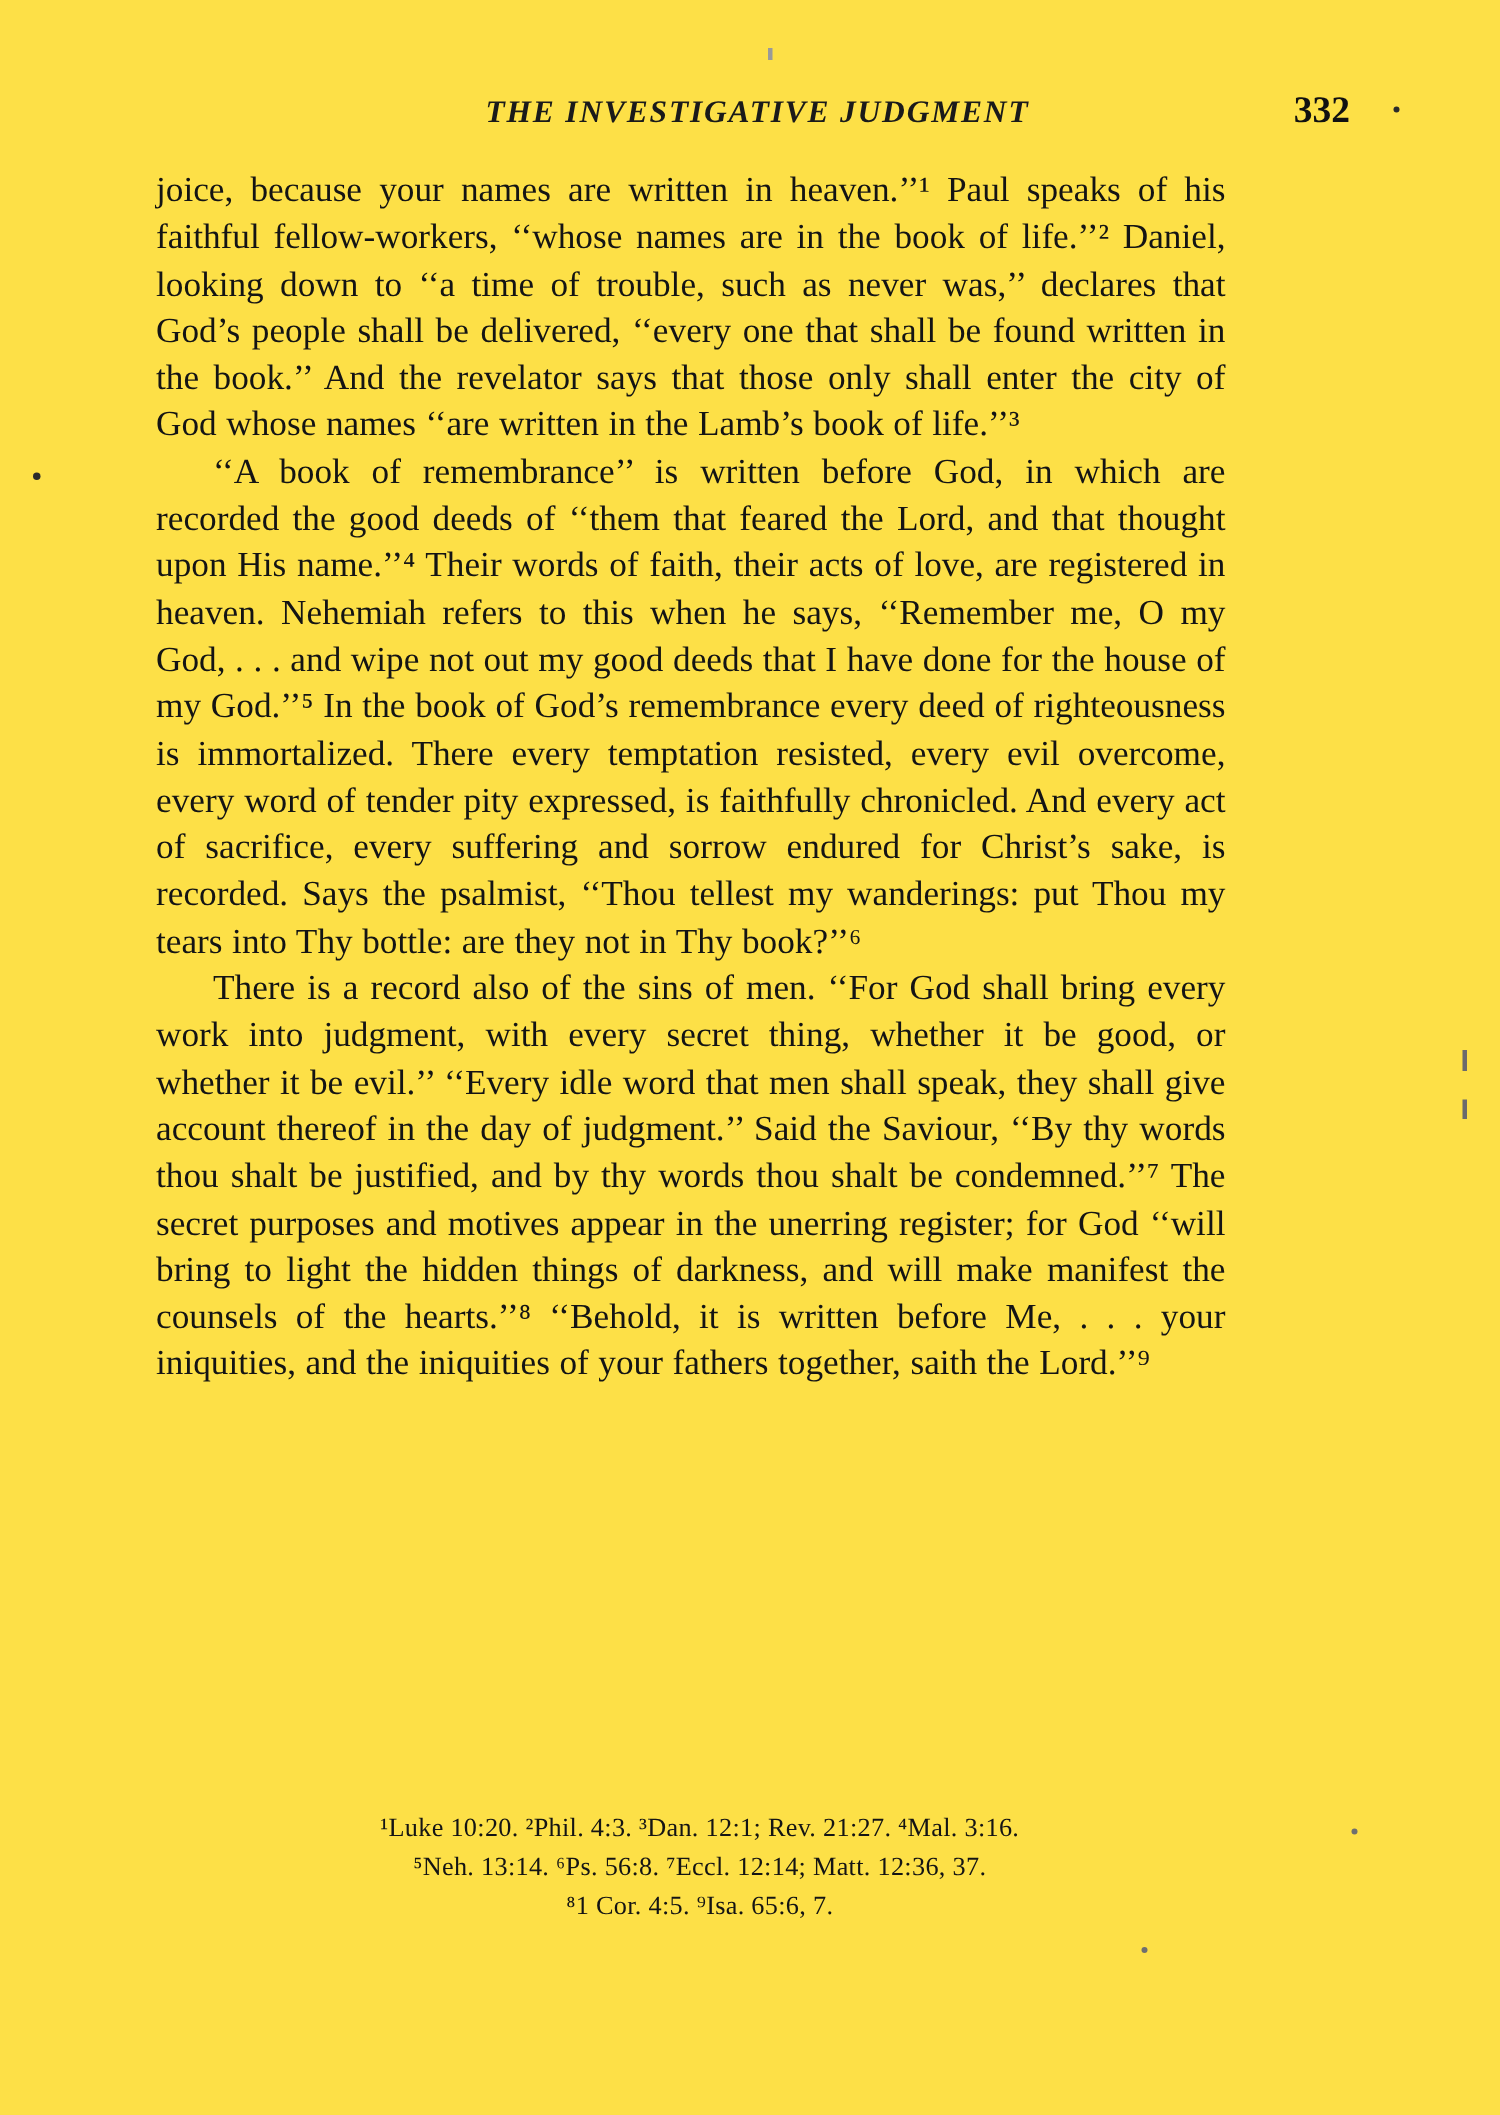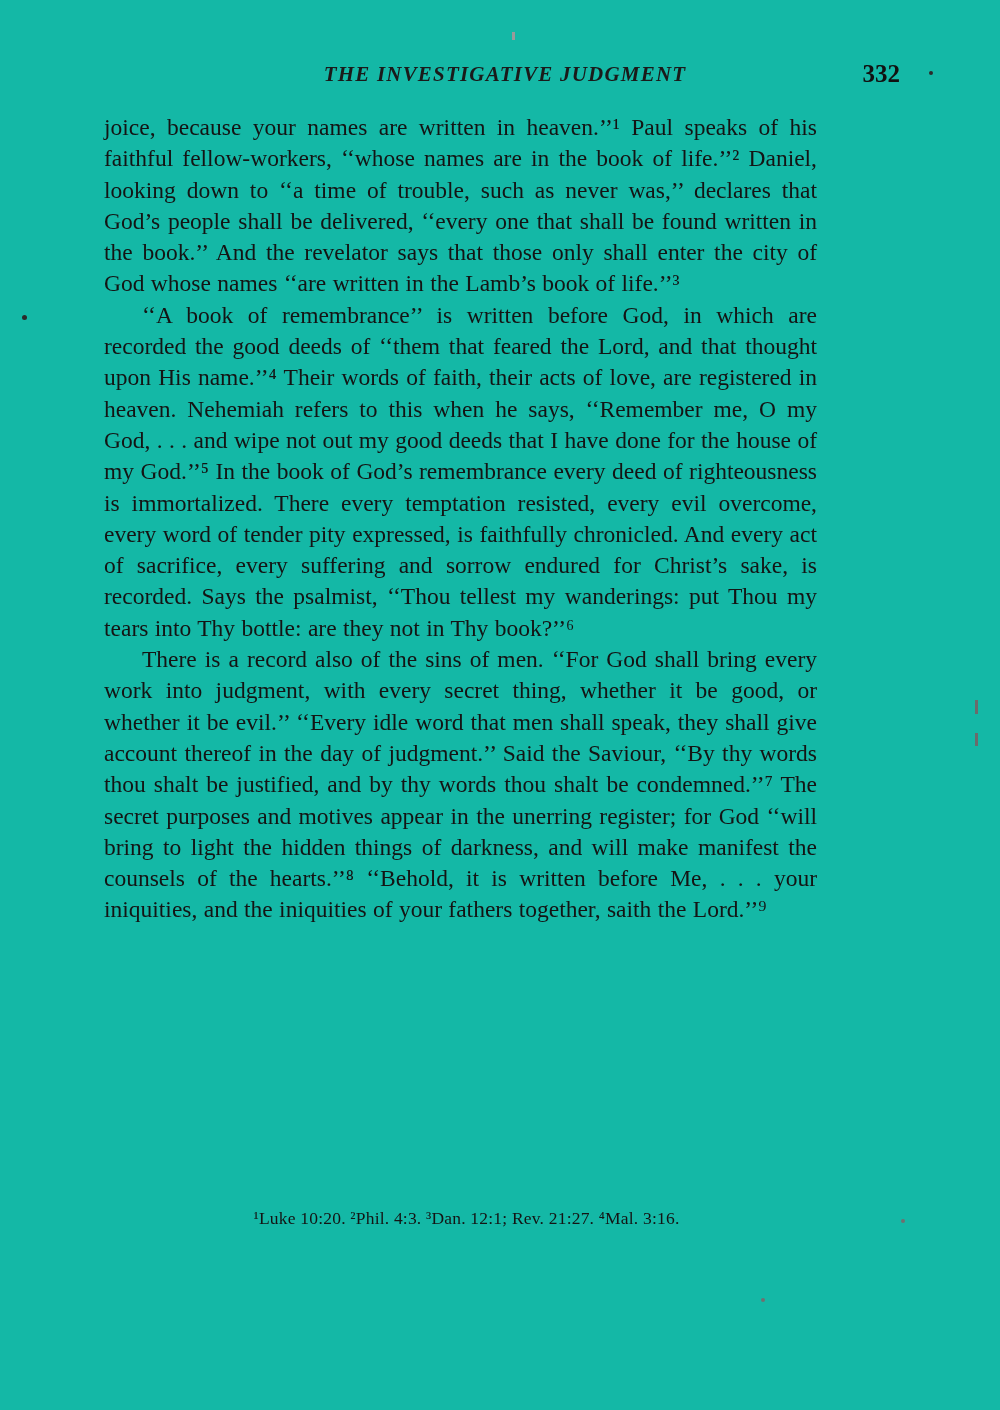--- a/index.html
+++ b/index.html
@@ -13,21 +13,21 @@
     font-family: "Liberation Serif", serif;
     color: #141414;
     position: relative;
     overflow: hidden;
   }
   .page {
     position: absolute;
     top: 0; left: 0;
     width: 1000px;
     height: 1410px;
-    background: #14b8a6;
+    background: #fde047;
   }
   
   .header {
     position: absolute;
     top: 62px;
     left: 110px;
     width: 790px;
     height: 34px;
     display: flex;
     align-items: baseline;
@@ -162,15 +162,17 @@
   <div class="speck-e"></div>
 
   <div class="body-col">
     <p class="para">joice, because your names are written in heaven.’’¹ Paul speaks of his faithful fellow-workers, ‘‘whose names are in the book of life.’’² Daniel, looking down to ‘‘a time of trouble, such as never was,’’ declares that God’s people shall be delivered, ‘‘every one that shall be found written in the book.’’ And the revelator says that those only shall enter the city of God whose names ‘‘are written in the Lamb’s book of life.’’³</p>
     <p class="para indent">‘‘A book of remembrance’’ is written before God, in which are recorded the good deeds of ‘‘them that feared the Lord, and that thought upon His name.’’⁴ Their words of faith, their acts of love, are registered in heaven. Nehemiah refers to this when he says, ‘‘Remember me, O my God, . . . and wipe not out my good deeds that I have done for the house of my God.’’⁵ In the book of God’s remembrance every deed of righteousness is immortalized. There every temptation resisted, every evil overcome, every word of tender pity expressed, is faithfully chronicled. And every act of sacrifice, every suffering and sorrow endured for Christ’s sake, is recorded. Says the psalmist, ‘‘Thou tellest my wanderings: put Thou my tears into Thy bottle: are they not in Thy book?’’⁶</p>
     <p class="para indent">There is a record also of the sins of men. ‘‘For God shall bring every work into judgment, with every secret thing, whether it be good, or whether it be evil.’’ ‘‘Every idle word that men shall speak, they shall give account thereof in the day of judgment.’’ Said the Saviour, ‘‘By thy words thou shalt be justified, and by thy words thou shalt be condemned.’’⁷ The secret purposes and motives appear in the unerring register; for God ‘‘will bring to light the hidden things of darkness, and will make manifest the counsels of the hearts.’’⁸ ‘‘Behold, it is written before Me, . . . your iniquities, and the iniquities of your fathers together, saith the Lord.’’⁹</p>
   </div>
 
   <div class="footnotes">
     <div class="fn-line">¹Luke 10:20.   ²Phil. 4:3.   ³Dan. 12:1; Rev. 21:27.   ⁴Mal. 3:16.</div>
+    <div class="fn-line">⁵Neh. 13:14.   ⁶Ps. 56:8.   ⁷Eccl. 12:14; Matt. 12:36, 37.</div>
+    <div class="fn-line">⁸1 Cor. 4:5.        ⁹Isa. 65:6, 7.</div>
   </div>
 
 </div>
 
 </body></html>

